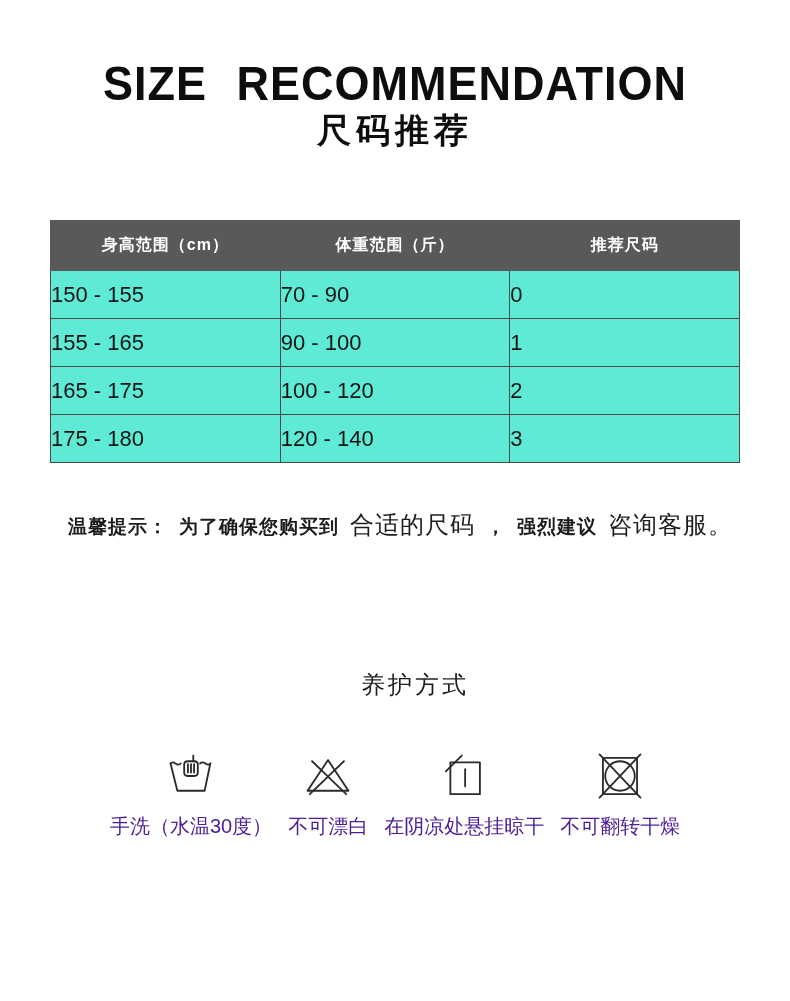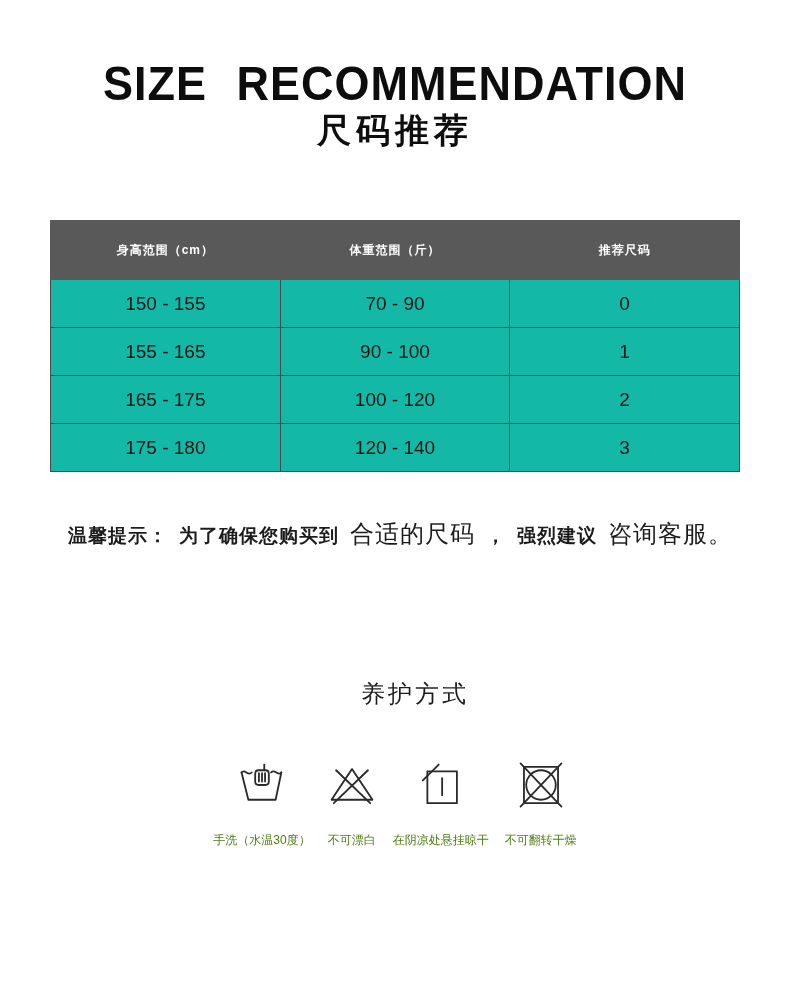--- a/index.html
+++ b/index.html
@@ -39,33 +39,33 @@
 
   .size-table{
     width:690px;
     margin:66px auto 0 auto;
     border-collapse:collapse;
     table-layout:fixed;
   }
   .size-table th{
     background:var(--header-bg);
     color:var(--header-fg);
-    font-size:12px;
+    font-size:16px;
     font-weight:700;
-    height:59px;
+    height:50px;
     letter-spacing:1px;
     border:1px solid var(--header-bg);
   }
   .size-table td{
     height:48px;
-    text-align:center;
-    font-size:19px;
+    text-align:left;
+    font-size:22px;
     color:#151515;
     border:1px solid var(--border-color);
-    background:#14b8a6;
+    background:#5eead4;
   }
 
   .tip{
     text-align:center;
     margin-top:46px;
     white-space:nowrap;
   }
   .tip span{vertical-align:baseline;margin-left:11px;}
   .tip-small{font-size:19px;font-weight:700;letter-spacing:1px;}
   .tip-large{font-size:24px;font-weight:500;letter-spacing:1px;text-align:right;}
@@ -88,25 +88,25 @@
     padding:0 20px;
   }
   .care-item{
     display:flex;
     flex-direction:column;
     align-items:center;
   }
   .care-icon{height:58px;display:flex;align-items:center;justify-content:center;}
   .care-icon svg{display:block;}
   .care-label{
-    margin-top:18px;
-    font-size:12px;
+    margin-top:8px;
+    font-size:20px;
     font-weight:500;
     white-space:nowrap;
-    color:#4d7c0f;
+    color:#4c1d95;
   }
 </style>
 </head>
 <body>
 
 <div class="page">
 
   <h1 class="title-en">SIZE RECOMMENDATION</h1>
   <h2 class="title-zh">尺码推荐</h2>
 

